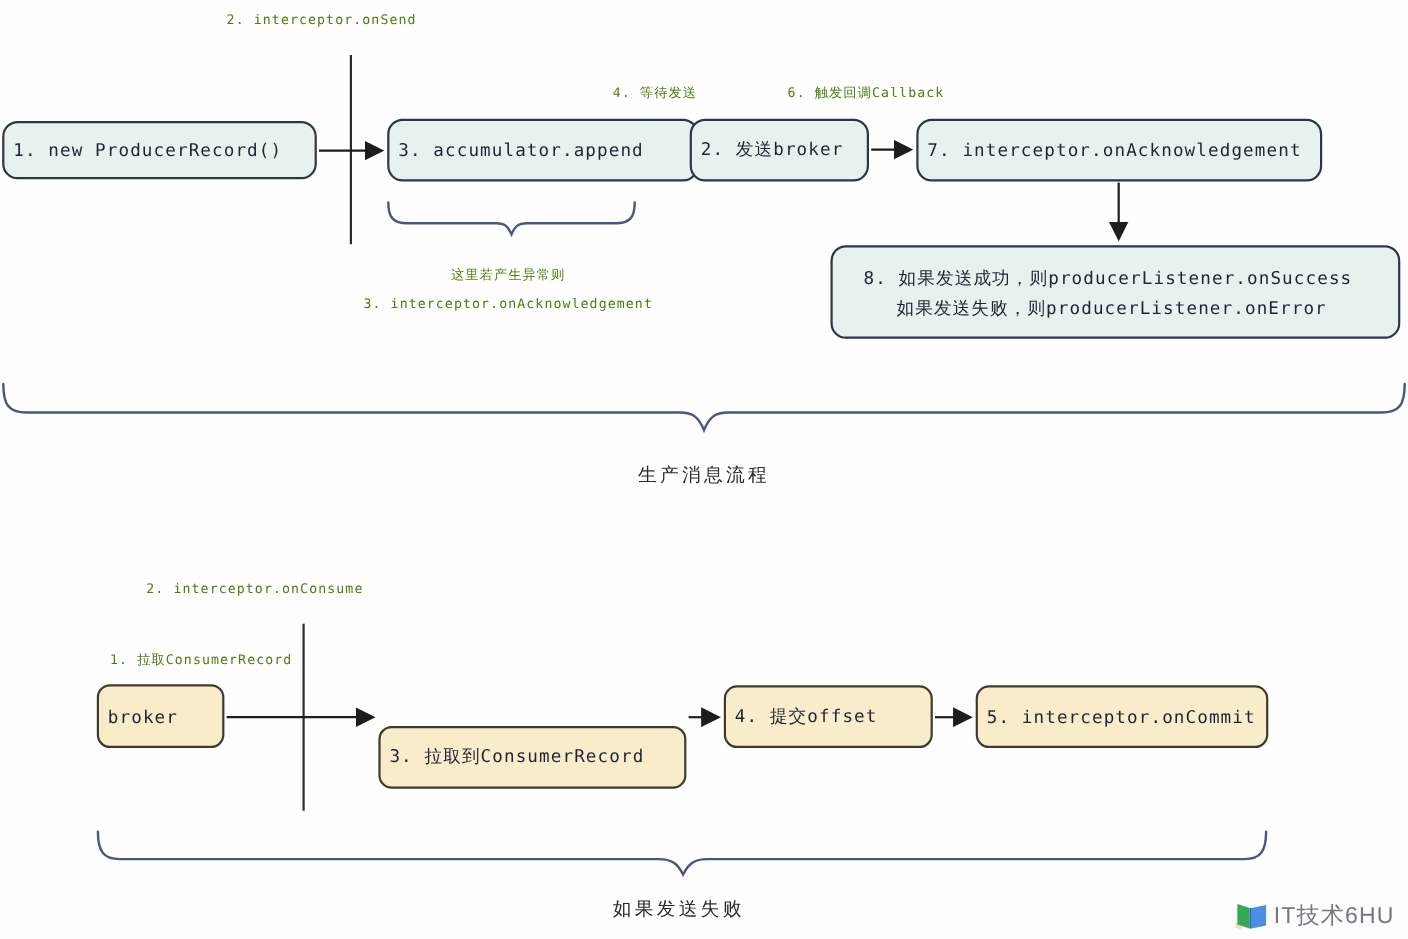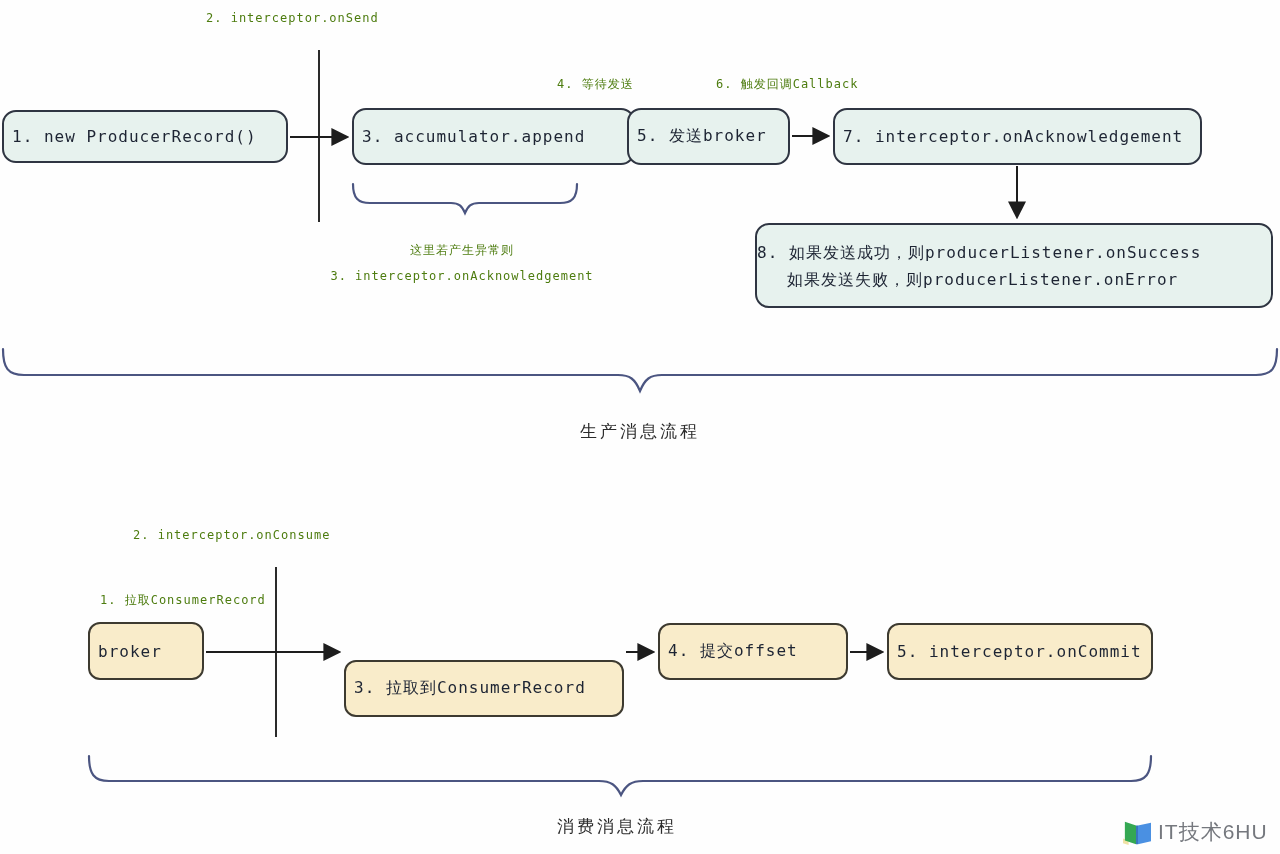--- a/index.html
+++ b/index.html
@@ -13,21 +13,21 @@
     position:absolute;box-sizing:border-box;
     border:2px solid #2f3542;border-radius:14px;
     display:flex;align-items:center;justify-content:flex-start;
     padding-left:8px;white-space:pre;
     font-size:16px;letter-spacing:1px;color:#1d2433;
   }
   .pbox{background:#e7f2ee;border-color:#2f3542;}
   .cbox{background:#f9ecca;border-color:#3d3a30;border-radius:12px;}
   .box8{
     flex-direction:column;align-items:flex-start;justify-content:center;
-    padding-left:0;line-height:27px;
+    padding-left:28px;line-height:27px;
   }
   .box8 .l2{margin-left:30px;}
   .lbl{
     position:absolute;white-space:pre;font-size:12px;letter-spacing:1px;
     color:#4d7c0f;
   }
   .center{transform:translateX(-50%);}
   .title{
     font-family:Liberation Mono, monospace;
     font-size:17px;letter-spacing:3px;color:#2b2b2b;
@@ -68,21 +68,21 @@
   </svg>
 
   <div class="lbl" style="left:206px;top:11px">2. interceptor.onSend</div>
 
   <div class="box pbox" style="left:2px;top:110px;width:286px;height:53px">1. new ProducerRecord()</div>
 
   <div class="box pbox" style="left:352px;top:108px;width:283px;height:57px">3. accumulator.append</div>
 
   <div class="lbl" style="left:557px;top:76px">4. 等待发送</div>
 
-  <div class="box pbox" style="left:627px;top:108px;width:163px;height:57px">5. 发送broker</div>
+  <div class="box pbox" style="left:627px;top:108px;width:163px;height:57px">2. 发送broker</div>
 
   <div class="lbl" style="left:716px;top:76px">6. 触发回调Callback</div>
 
   <div class="box pbox" style="left:833px;top:108px;width:369px;height:57px">7. interceptor.onAcknowledgement</div>
 
   <div class="box pbox box8" style="left:755px;top:223px;width:518px;height:85px">
     <div class="l1">8. 如果发送成功，则producerListener.onSuccess</div>
     <div class="l2">如果发送失败，则producerListener.onError</div>
   </div>
 
@@ -96,21 +96,21 @@
   <div class="lbl" style="left:100px;top:592px">1. 拉取ConsumerRecord</div>
 
   <div class="box cbox" style="left:88px;top:622px;width:116px;height:58px">broker</div>
 
   <div class="box cbox" style="left:344px;top:660px;width:280px;height:57px">3. 拉取到ConsumerRecord</div>
 
   <div class="box cbox" style="left:658px;top:623px;width:190px;height:57px">4. 提交offset</div>
 
   <div class="box cbox" style="left:887px;top:623px;width:266px;height:57px">5. interceptor.onCommit</div>
 
-  <div class="lbl center title" style="left:617px;top:815px">消费消息流程</div>
+  <div class="lbl center title" style="left:617px;top:815px">如果发送失败</div>
 
   <div class="watermark">
     <svg width="30" height="28" viewBox="0 0 32 30">
       <polygon points="1,22 7,24 7,29 1,27" fill="#f0e2a6"></polygon>
       <polygon points="3,4 15,8 15,28 3,24" fill="#34a853"></polygon>
       <polygon points="31,5 17,8 17,28 31,25" fill="#4a90e2"></polygon>
       <polygon points="15,8 17,8 17,28 15,28" fill="#2b6cb8"></polygon>
     </svg>
     <span class="wm-text">IT技术6HU</span>
   </div>

